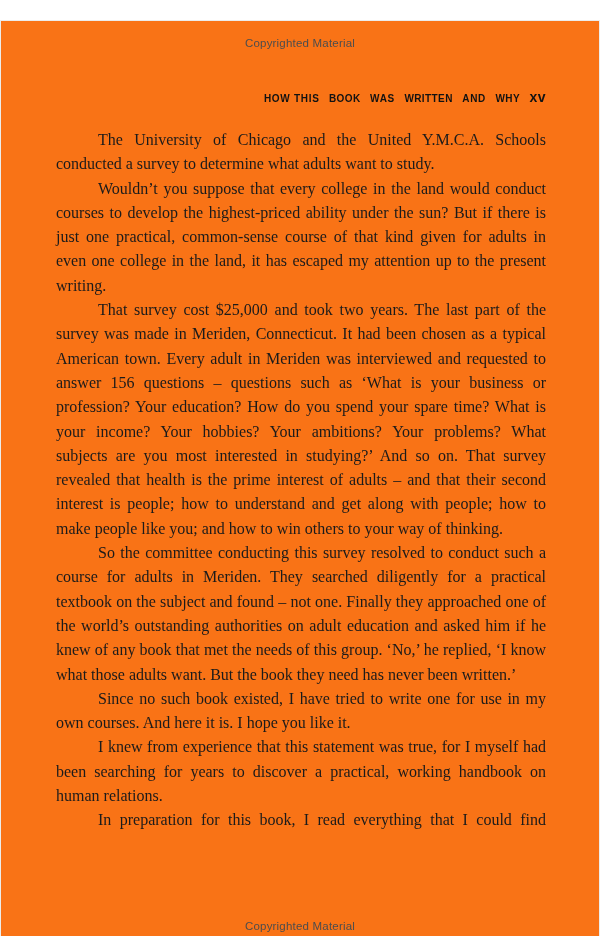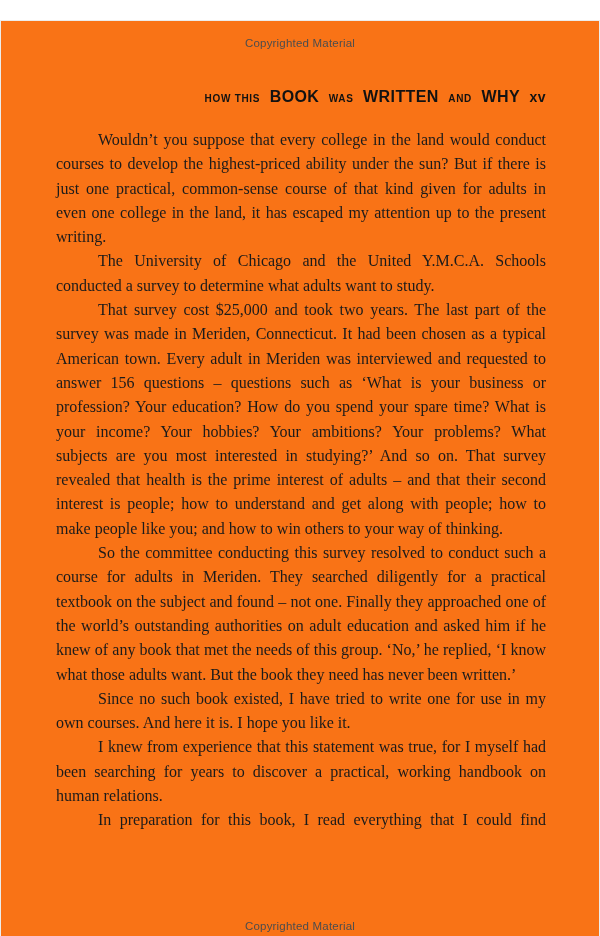--- a/index.html
+++ b/index.html
@@ -33,21 +33,21 @@
     width: 490px;
     text-align: right;
     font-family: "Liberation Sans", sans-serif;
     font-weight: bold;
     color: #121212;
     white-space: nowrap;
   }
   .rh-seg { margin-left: 5px; display: inline; }
   .rh-seg.first { margin-left: 0; }
   .rh-sm  { font-size: 10px;   letter-spacing: 0.7px; text-align: right; }
-  .rh-lg  { font-size: 16px; letter-spacing: 0.4px; }
+  .rh-lg  { font-size: 10px; letter-spacing: 0.4px; }
   .rh-num { font-size: 14px;   letter-spacing: 0.5px; }
   .body-text {
     position: absolute;
     top: 107px;
     left: 55px;
     width: 490px;
     font-size: 16px;
     line-height: 24.3px;
     color: #1b1b1b;
     text-align: justify;
@@ -71,22 +71,22 @@
     <span class="rh-seg first rh-sm">HOW THIS</span>
     <span class="rh-seg rh-lg">BOOK</span>
     <span class="rh-seg rh-sm">WAS</span>
     <span class="rh-seg rh-lg">WRITTEN</span>
     <span class="rh-seg rh-sm">AND</span>
     <span class="rh-seg rh-lg">WHY</span>
     <span class="rh-seg rh-num">xv</span>
   </div>
 
   <div class="body-text">
+    <p>The University of Chicago and the United Y.M.C.A. Schools conducted a survey to determine what adults want to study.</p>
     <p>Wouldn’t you suppose that every college in the land would conduct courses to develop the highest-priced ability under the sun? But if there is just one practical, common-sense course of that kind given for adults in even one college in the land, it has escaped my attention up to the present writing.</p>
-    <p>The University of Chicago and the United Y.M.C.A. Schools conducted a survey to determine what adults want to study.</p>
     <p>That survey cost $25,000 and took two years. The last part of the survey was made in Meriden, Connecticut. It had been chosen as a typical American town. Every adult in Meriden was interviewed and requested to answer 156 questions – questions such as ‘What is your business or profession? Your education? How do you spend your spare time? What is your income? Your hobbies? Your ambitions? Your problems? What subjects are you most interested in studying?’ And so on. That survey revealed that health is the prime interest of adults – and that their second interest is people; how to understand and get along with people; how to make people like you; and how to win others to your way of thinking.</p>
     <p>So the committee conducting this survey resolved to conduct such a course for adults in Meriden. They searched diligently for a practical textbook on the subject and found – not one. Finally they approached one of the world’s outstanding authorities on adult education and asked him if he knew of any book that met the needs of this group. ‘No,’ he replied, ‘I know what those adults want. But the book they need has never been written.’</p>
     <p>Since no such book existed, I have tried to write one for use in my own courses. And here it is. I hope you like it.</p>
     <p>I knew from experience that this statement was true, for I myself had been searching for years to discover a practical, working handbook on human relations.</p>
     <p class="continued">In preparation for this book, I read everything that I could find</p>
   </div>
 
   <div class="copyright bottom">Copyrighted Material</div>
 
 </div>

